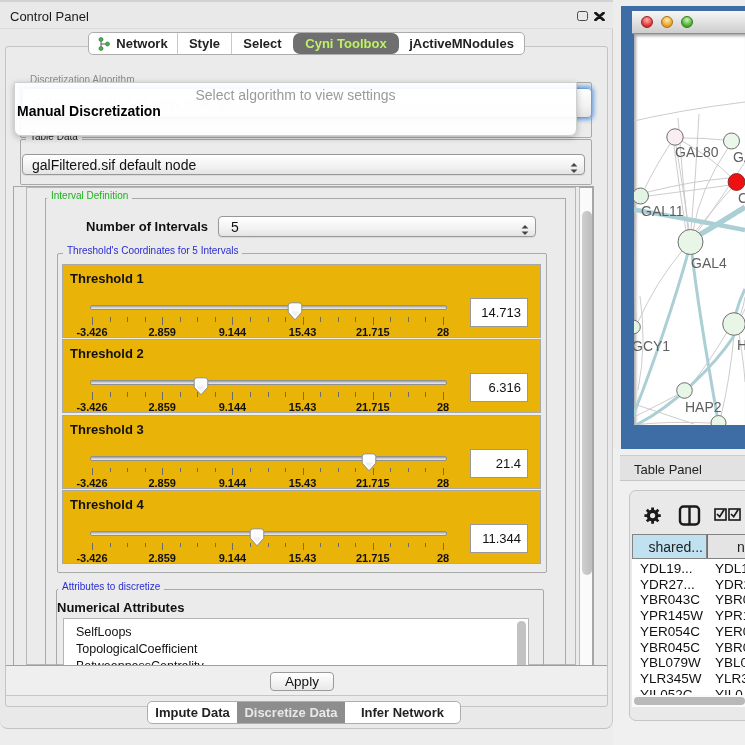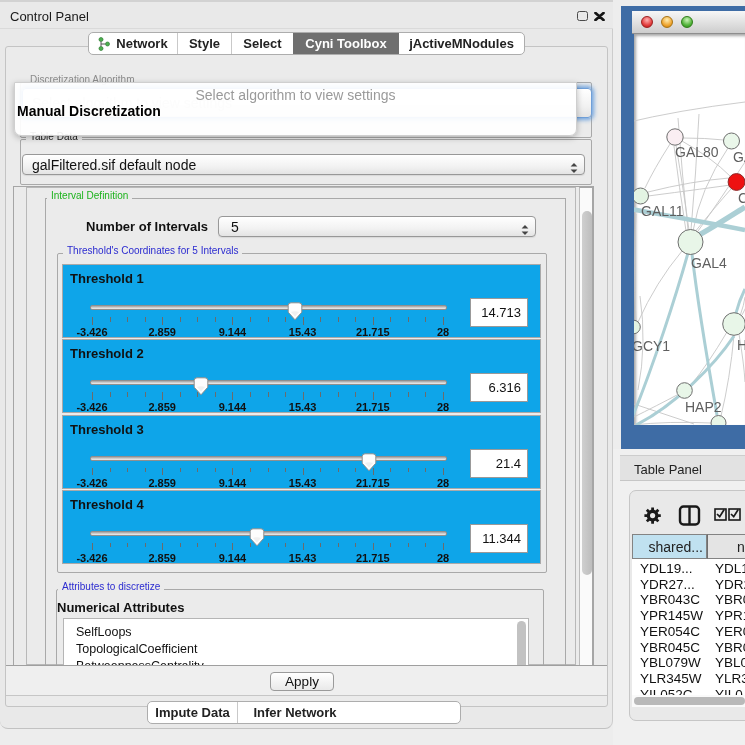--- a/index.html
+++ b/index.html
@@ -19,21 +19,21 @@
 #cpanel { left:5px; top:46px; width:603px; height:661px; background:#ebebeb;
   border:1px solid #c4c4c4; border-radius:3px; }
 
 
 .tabbar { background:#fff; border:1px solid #adadad; border-radius:5px;
   display:flex; align-items:stretch; overflow:hidden; }
 #toptabs { left:88px; top:32px; width:437px; height:23px; }
 .tab { font-size:13px; font-weight:bold; color:#222; display:flex; align-items:center;
   justify-content:center; position:relative; white-space:nowrap; }
 .tab + .tab { border-left:1px solid #c9c9c9; }
-.tab.sel { background:#6f6f6f; color:#ffffff; border-left:none; }
+.tab.sel { background:#6f6f6f; color:#bef264; border-left:none;border-radius:7px; }
 .tab.sel + .tab { border-left:none; }
 
 
 .group { position:absolute; border:1px solid #a9a9a9; border-radius:2px; }
 .gtitle { position:absolute; top:-9px; left:5px; background:#ebebeb; padding:0 4px;
   font-size:10px; color:#1a1a1a; white-space:nowrap; }
 
 
 .combo { position:absolute; background:linear-gradient(#ffffff,#f2f2f2 60%,#e4e4e4);
   border:1px solid #989898; border-radius:4px; font-size:14px; color:#111;
@@ -45,21 +45,21 @@
 #viewport { left:13px; top:186px; width:581px; height:481px; background:#ebebeb;
   border:1px solid #a6a6a6; overflow:hidden; }
 #innerpanel { left:26px; top:187px; width:550px; height:478px; border:1px solid #b8b8b8; background:#ebebeb; }
 #vscroll { left:579px; top:187px; width:14px; height:479px; background:#fafafa;
   border:1px solid #a6a6a6; border-left:1px solid #bbb; }
 #vscroll .thumb { position:absolute; left:1.5px; top:23px; width:10px; height:364px;
   background:linear-gradient(90deg,#cfcfcf,#bdbdbd); border-radius:6px; }
 
 
 .throw { position:absolute; left:49px; width:479px; height:74px;
-  border:1px solid #a9a9a9; background:#0ea5e9; }
+  border:1px solid #a9a9a9; background:#eab308; }
 .throw .lbl { position:absolute; left:7px; top:6px; font-size:13px; font-weight:bold; color:#111; }
 .track { position:absolute; left:27px; top:40px; width:357px; height:5px;
   background:linear-gradient(#9f9f9f,#c9c9c9 45%,#eeeeee); border:1px solid #8f8f8f; border-radius:2px; }
 .thumbp { position:absolute; top:37px; width:16px; height:19px; }
 .ticks { position:absolute; left:29px; top:52px; width:357px; height:10px; }
 .tick { position:absolute; top:0; width:1px; height:4.5px; background:#6b6b6b; }
 .tick.maj { height:7.5px; }
 .tlabels { position:absolute; left:0; top:61px; width:100%; height:12px; }
 .tl { position:absolute; font-size:11px; font-weight:bold; color:#111; transform:translateX(-50%); }
 .valbox { position:absolute; left:407px; top:33px; width:58px; height:29px;
@@ -357,20 +357,21 @@
   <div>SelfLoops</div>
   <div>TopologicalCoefficient</div>
   <div>BetweennessCentrality</div>
   <div class="sb"></div>
 </div>
 
 <div id="applybar" class="abs"></div>
 <div id="applybtn" class="abs">Apply</div>
 <div id="bottabs" class="abs tabbar">
   <div class="tab2" style="width:89px;">Impute Data</div>
+  <div class="tab2 sel" style="width:108px;">Discretize Data</div>
   <div class="tab2" style="width:115px;">Infer Network</div>
 </div>
 
 <div id="popup" class="abs">
   <div class="r1">Select algorithm to view settings</div>
   <div class="r2">Manual Discretization</div>
 </div>
 
 <div id="nwin" class="abs">
   <div id="ntitle">

